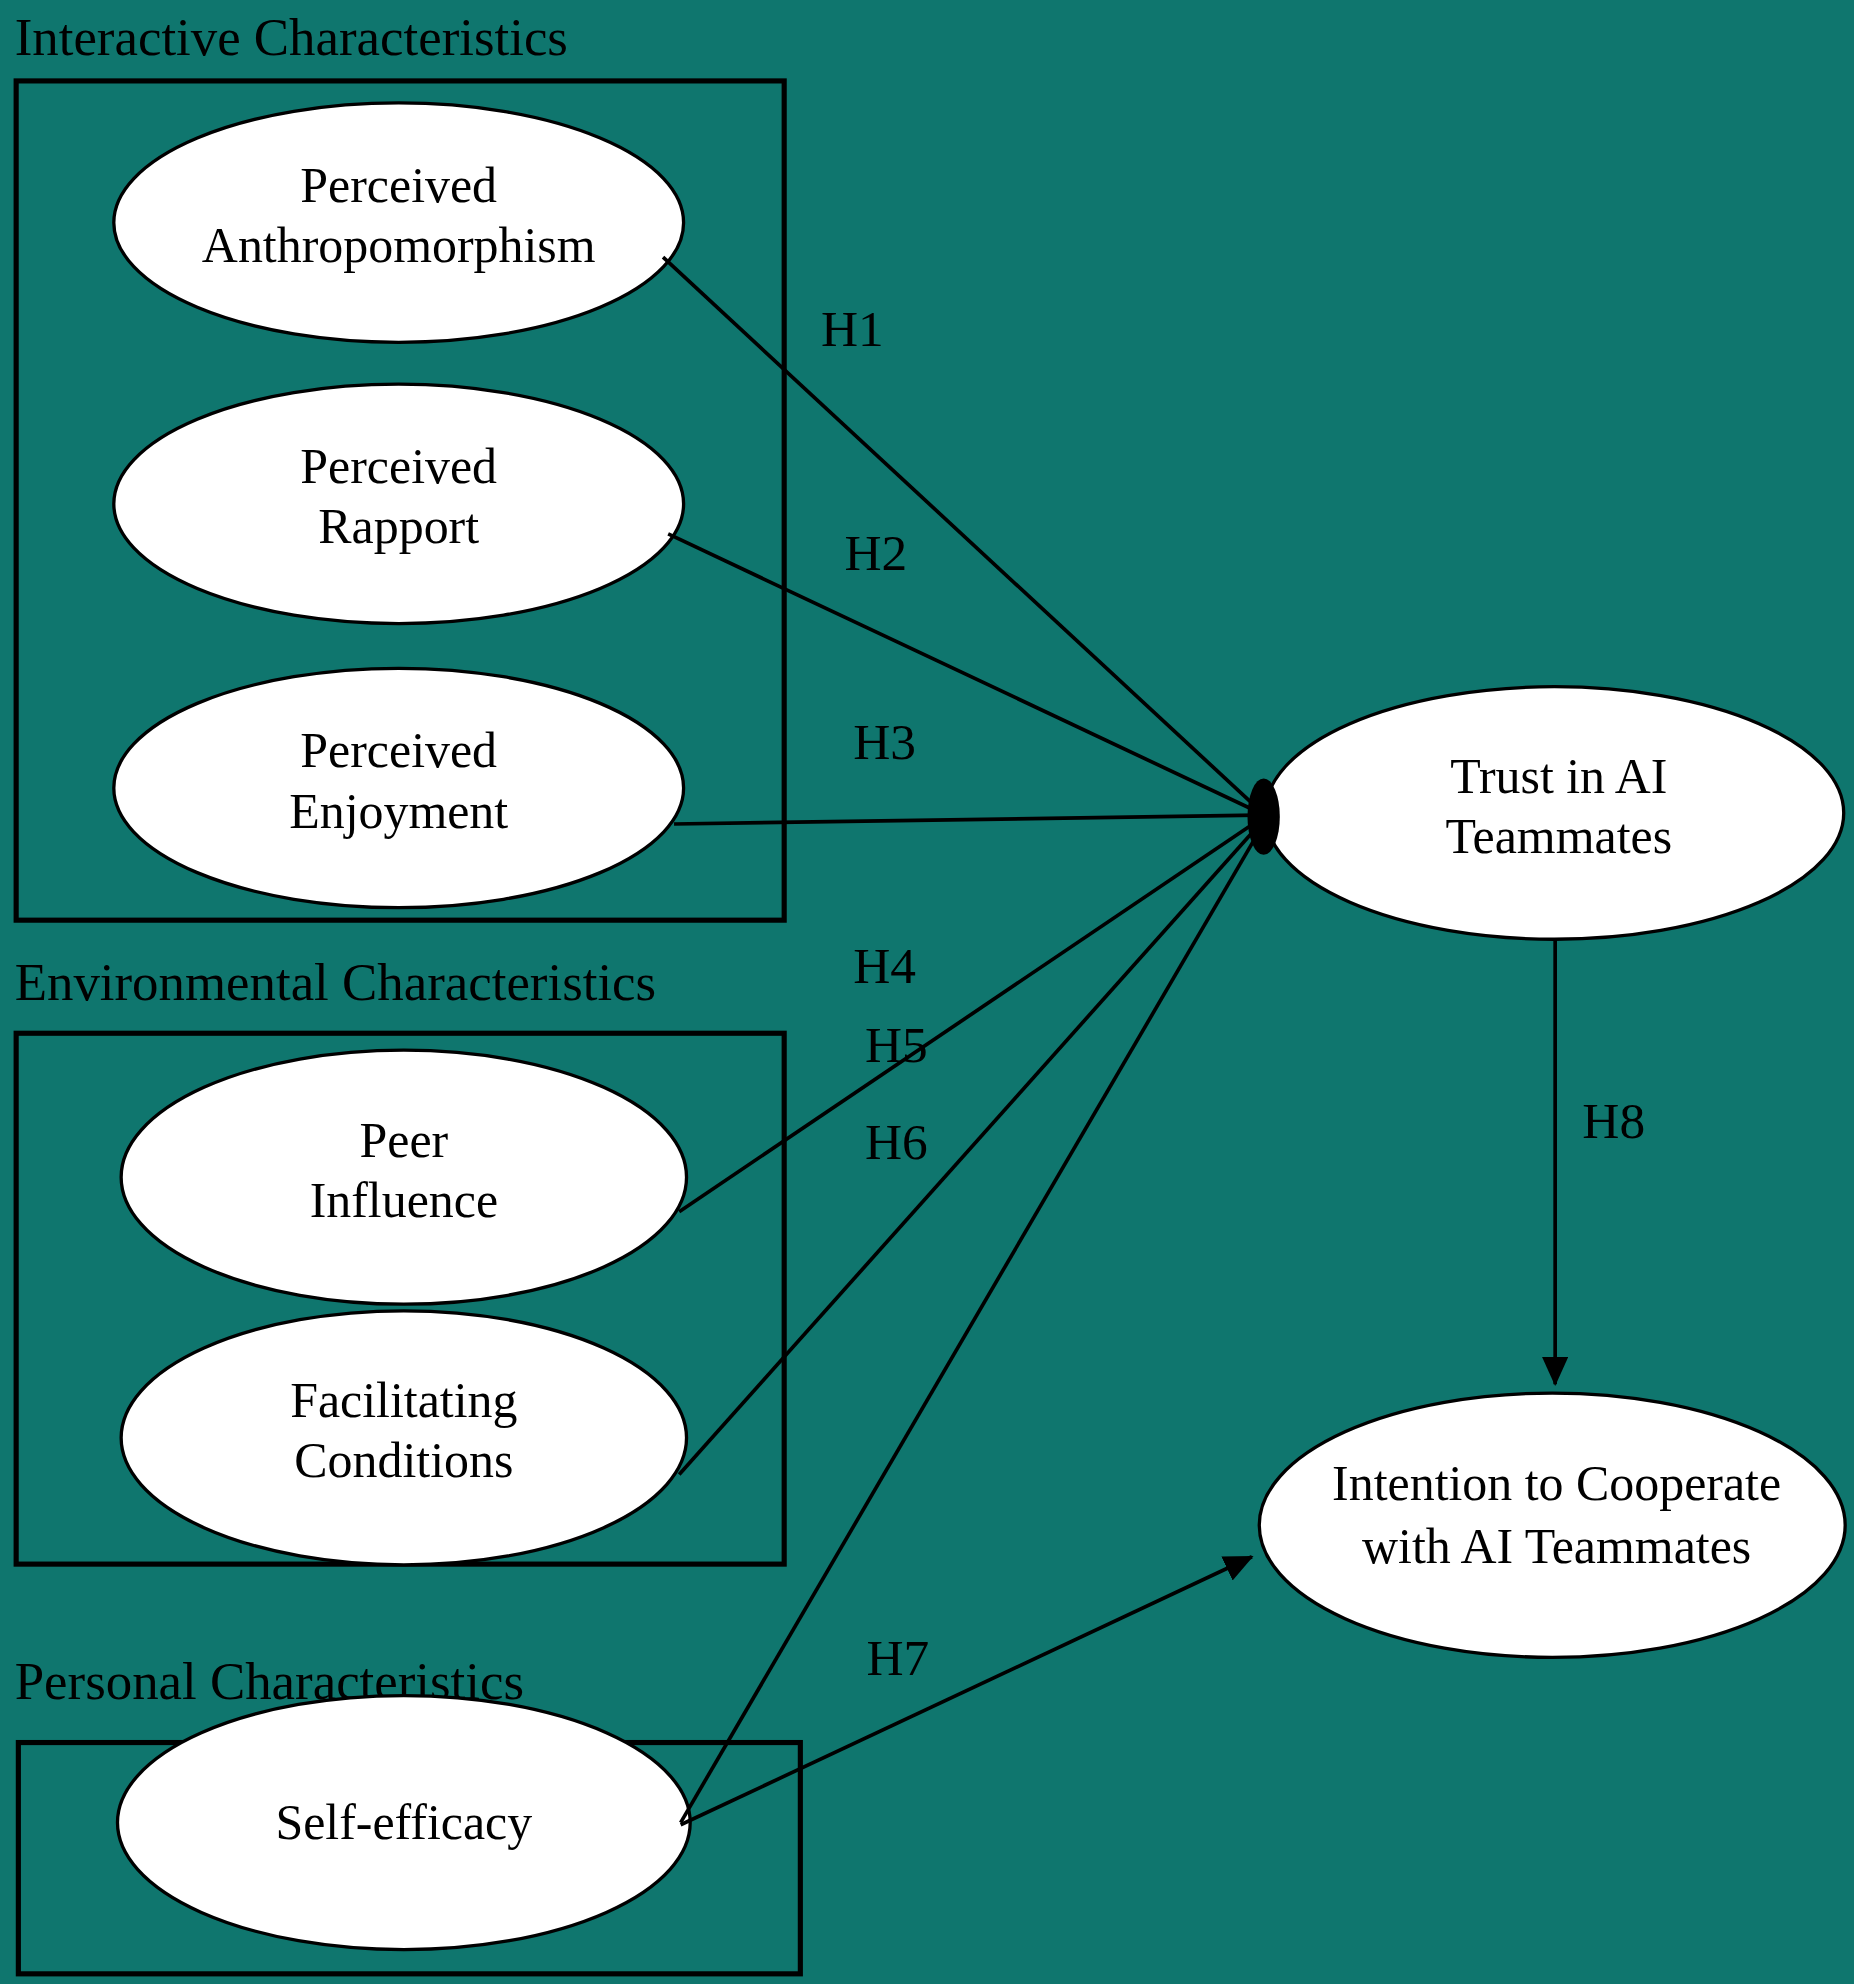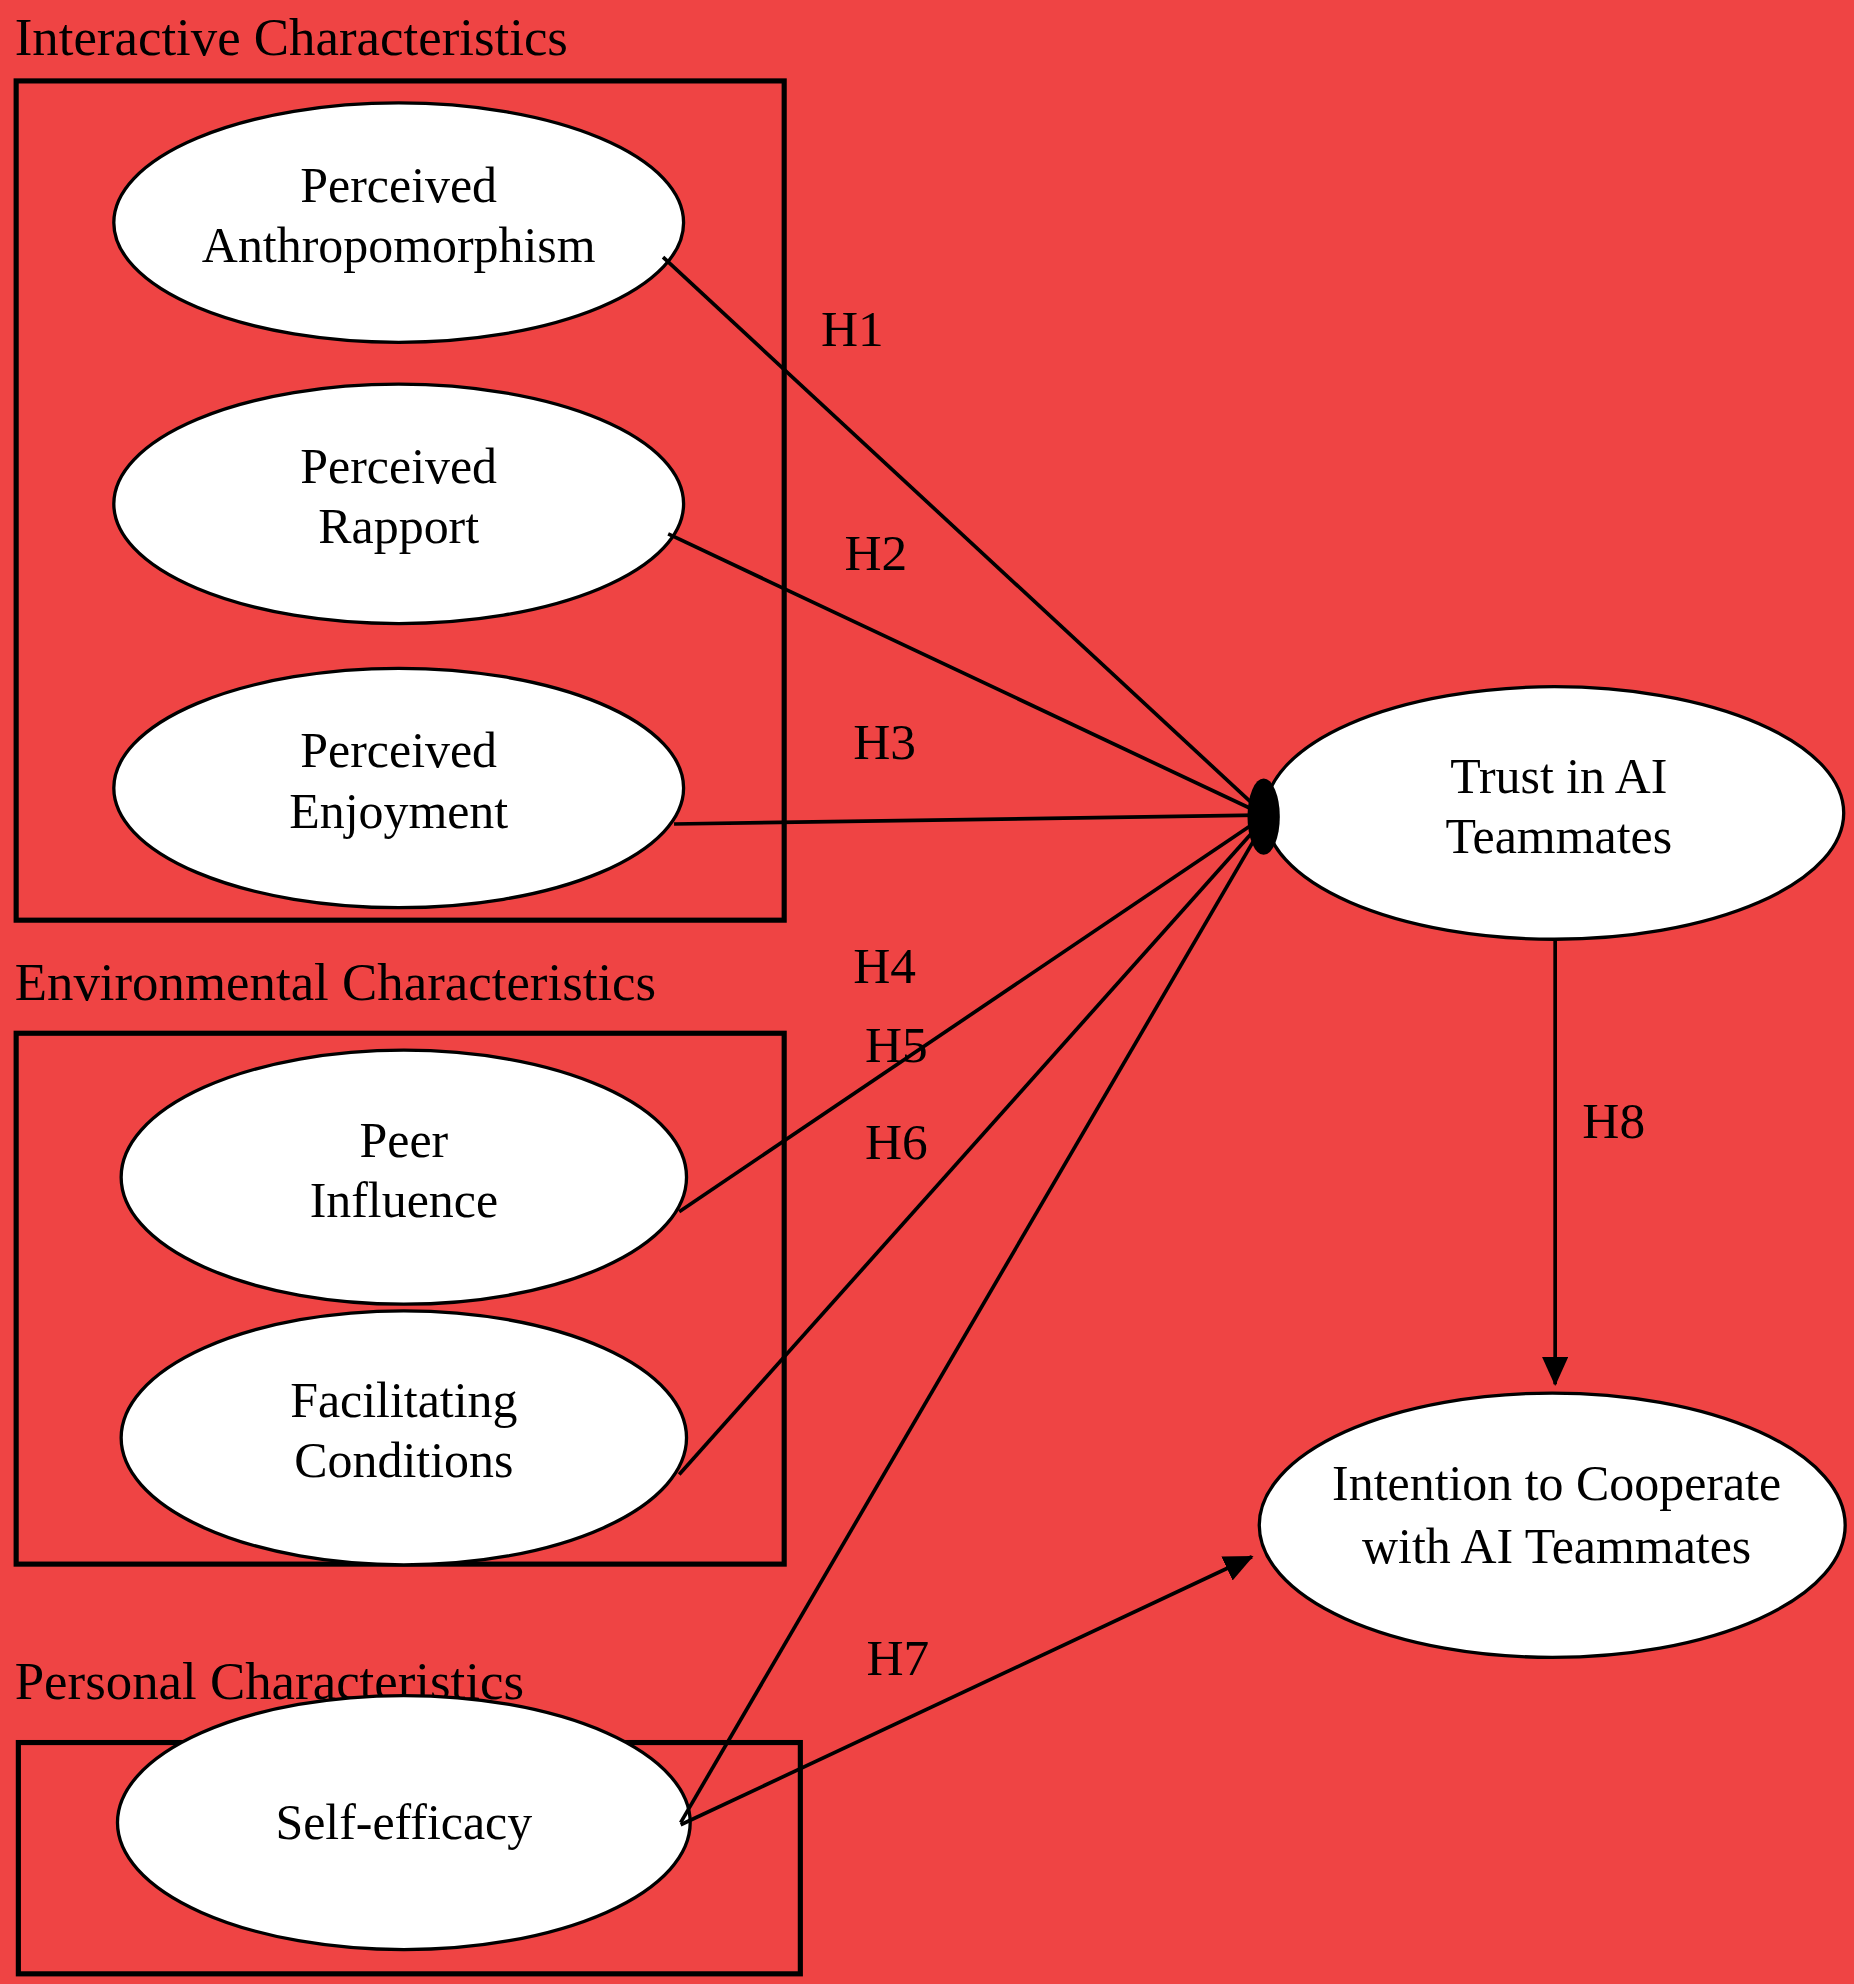--- a/index.html
+++ b/index.html
@@ -5,21 +5,21 @@
 <style>
   html, body {
     margin: 0;
     padding: 0;
     background: #ffffff;
   }
   #stage {
     position: relative;
     width: 1854px;
     height: 1985px;
-    background: #ef4444;
+    background: #0f766e;
     overflow: hidden;
     font-family: "Liberation Serif", "DejaVu Serif", serif;
   }
   #diagram-svg {
     position: absolute;
     top: 0;
     left: 0;
     width: 1854px;
     height: 1985px;
   }

